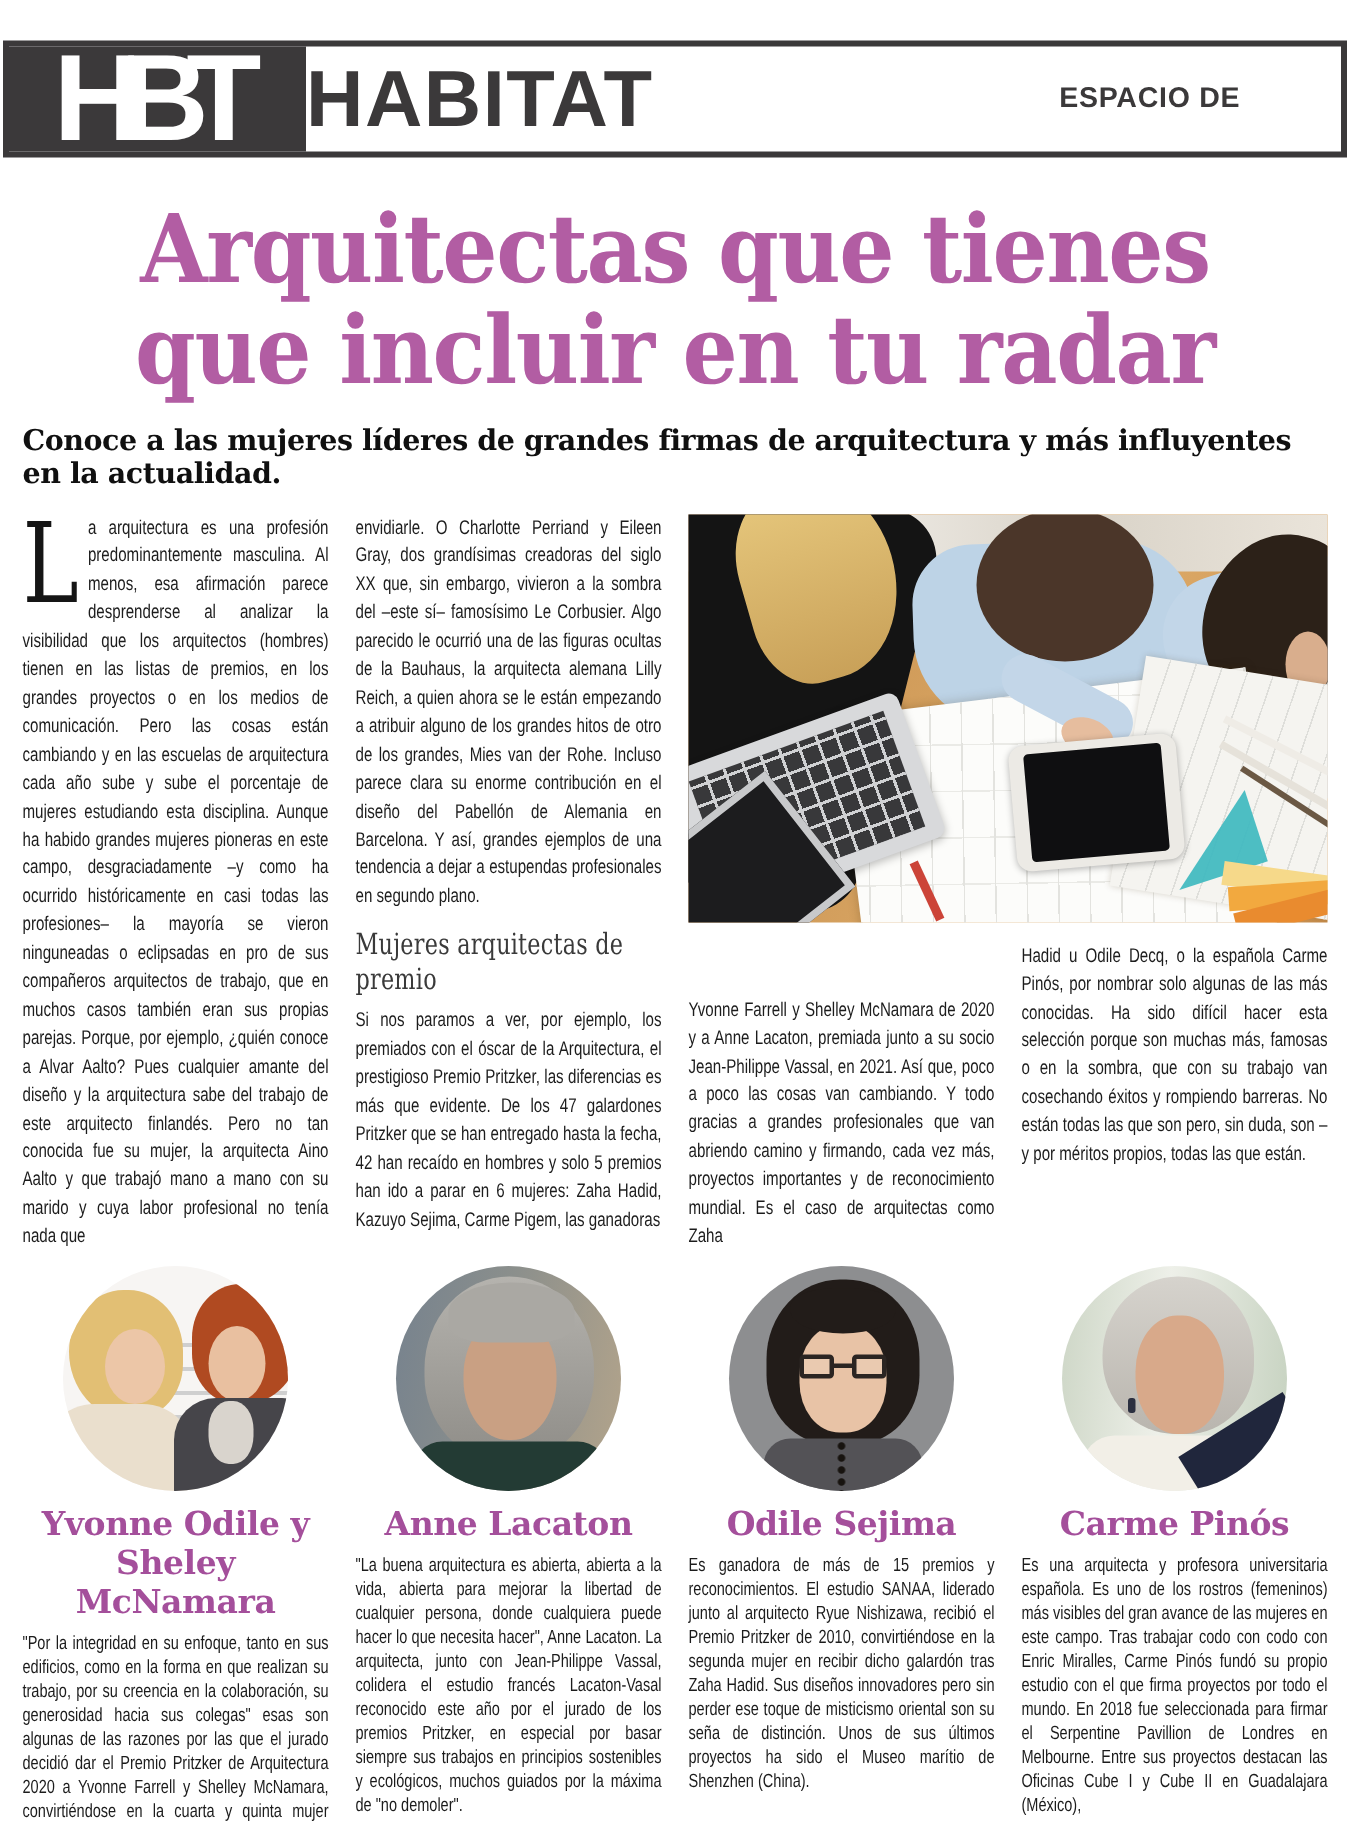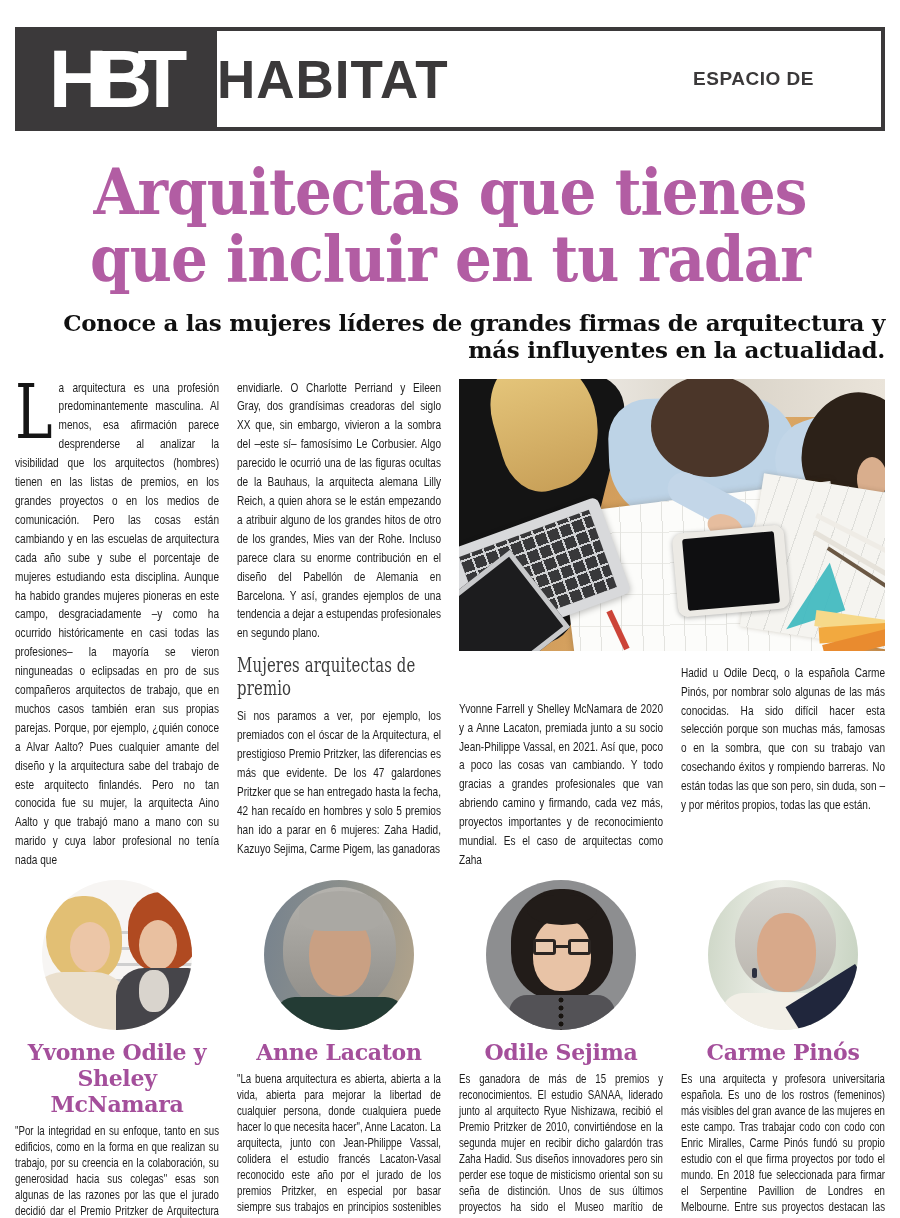--- a/index.html
+++ b/index.html
@@ -2,34 +2,34 @@
 <html lang="es"><head>
 <meta charset="utf-8">
 <style>
   * { margin:0; padding:0; box-sizing:border-box; }
   html,body { background:#ffffff; }
   body {
     width:900px; height:1218px; overflow:hidden; position:relative;
     font-family:"Liberation Sans", sans-serif; color:#1d1d1d;
   }
   
-  .masthead { margin:27px 15px 0; height:104px; border:4px solid #3b393a; display:flex; background:#fff; }
+  .masthead { margin:27px 2px 0; height:78px; border:4px solid #3b393a; display:flex; background:#fff; }
   .logo-box { width:198px; background:#3b393a; color:#fff; display:flex; align-items:center; justify-content:center; }
   .logo-text { font-weight:bold; font-size:82px; letter-spacing:-15px; padding-right:15px; line-height:1; }
   .mh-center { flex:1; display:flex; align-items:center; justify-content:flex-start; }
   .mh-title { font-weight:bold; font-size:53px; letter-spacing:1px; color:#3b393a; }
   .mh-right { width:255px; display:flex; flex-direction:column; justify-content:center; text-align:center; color:#3b393a; padding-right:0; }
   .mh-tag1 { font-weight:bold; font-size:19px; letter-spacing:.5px; }
   .mh-tag2 { font-weight:bold; font-size:27px; letter-spacing:.5px; margin-top:1px; }
   
   .headline { margin:28px 15px 0; text-align:center; font-family:"DejaVu Serif", serif;
     font-weight:700; font-size:63px; line-height:1.06; letter-spacing:-1px;
     color:#b25da3; transform:scaleX(.92); transform-origin:50% 0; }
-  .standfirst { margin:16px 15px 0; text-align:right; font-family:"DejaVu Serif", serif;
-    font-weight:700; font-size:23px; letter-spacing:-.3px; color:#101010; }
+  .standfirst { margin:16px 15px 0; text-align:left; font-family:"DejaVu Serif", serif;
+    font-weight:700; font-size:19px; letter-spacing:-.3px; color:#101010; }
   
   .article { margin:16px 15px 0; display:grid; grid-template-columns:repeat(4,1fr); column-gap:18px; row-gap:13px; }
   .col1,.col2 { grid-row:1 / 3; }
   .col3 { grid-column:3; grid-row:2;margin-top:36px; }
   .col4 { grid-column:4; grid-row:2; }
   .cond { width:131%; transform:scaleX(.7634); transform-origin:0 0; }
   .bt { font-size:13.2px; line-height:18.9px; text-align:justify; color:#1c1c1c; }
   .dropcap { float:left; font-family:"DejaVu Serif", serif; font-size:74px; line-height:60px; padding:3px 8px 0 0; color:#151515; }
   .subhead { font-family:"DejaVu Serif", serif; font-weight:400; font-size:19.5px; color:#3a3a3a; margin:11px 0 7px; letter-spacing:.2px; }
   

